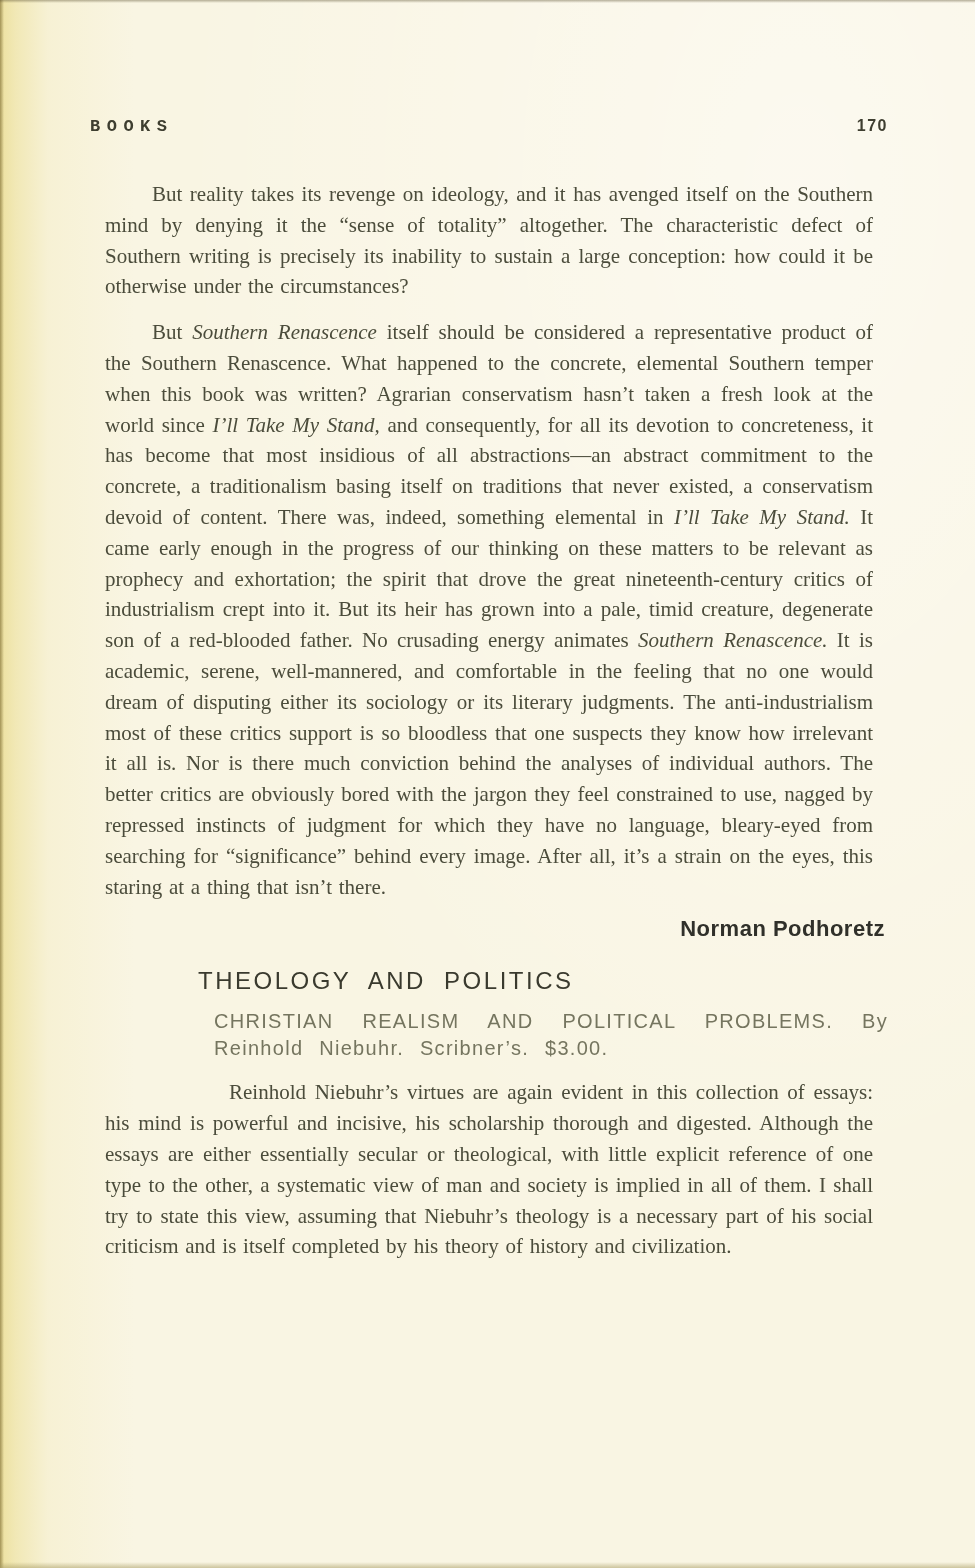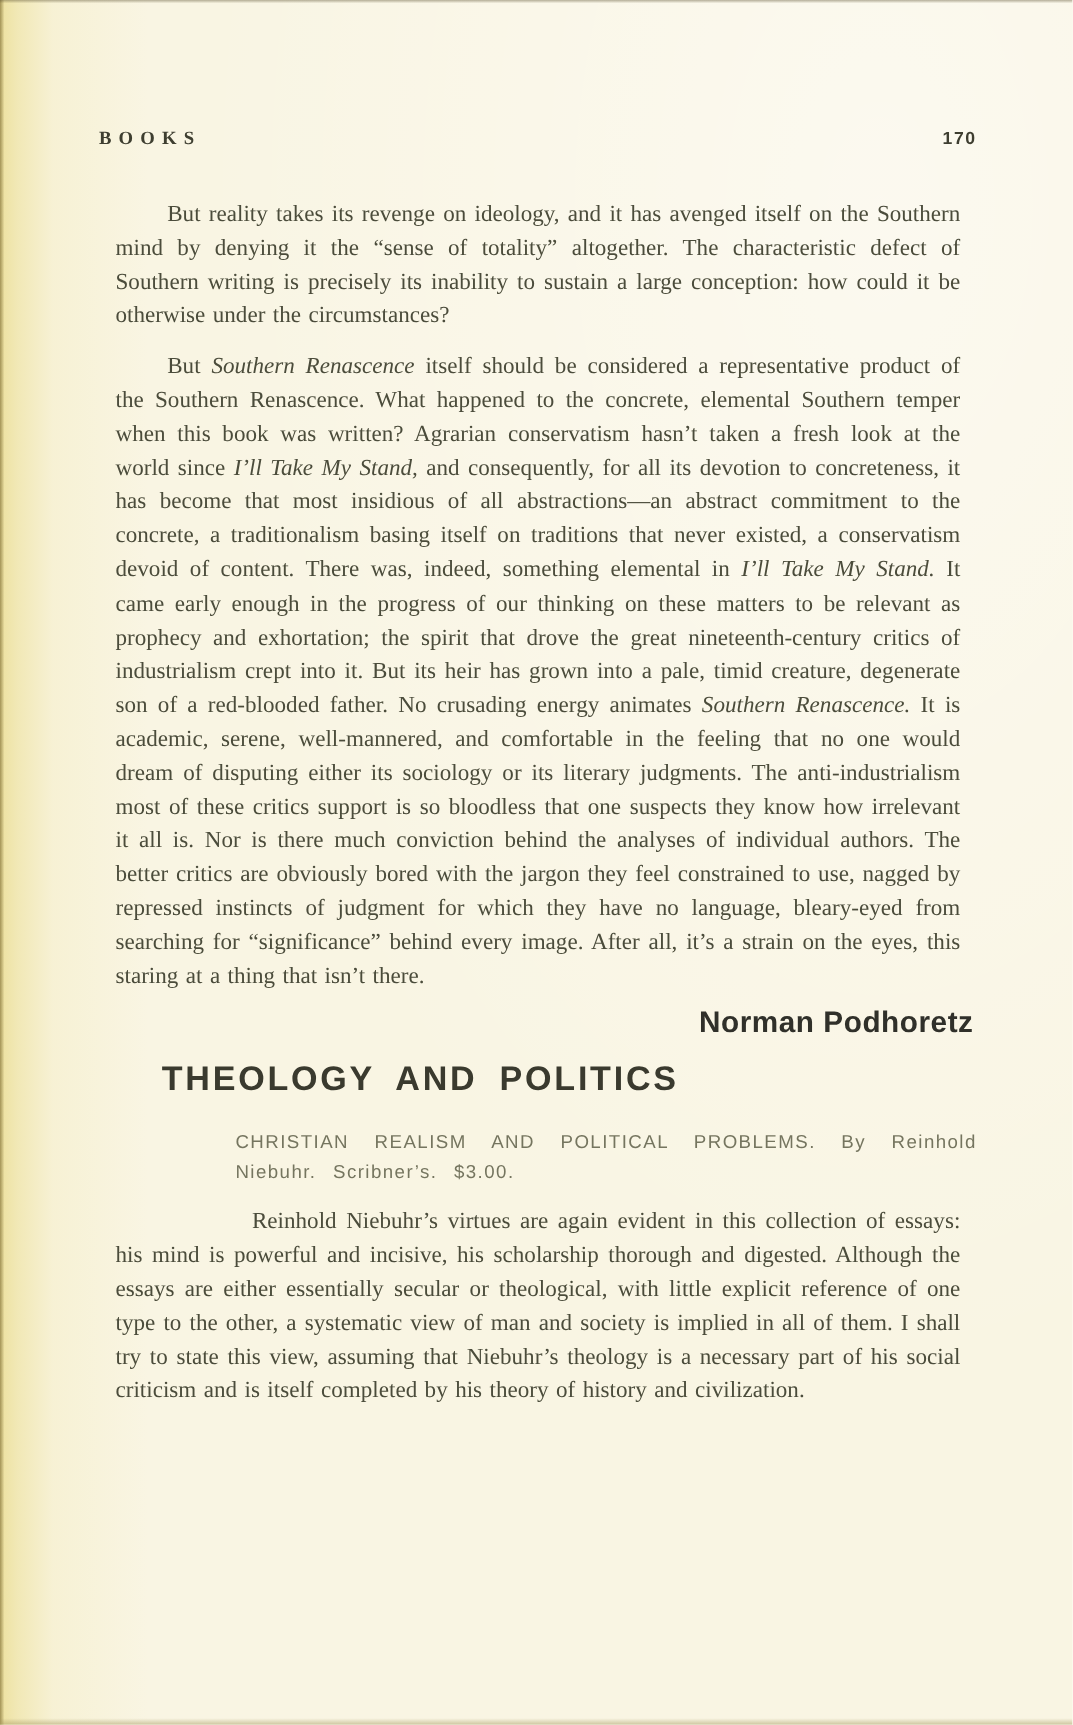--- a/index.html
+++ b/index.html
@@ -18,21 +18,21 @@
       radial-gradient(ellipse at 82% 12%, rgba(255,255,255,0.45), rgba(255,255,255,0) 55%),
       #f9f5e3;
   }
   .content { margin: 0 87px 0 90px; }
   .page-header {
     padding-top: 117px;
     display: flex; justify-content: space-between; align-items: baseline;
     line-height: 17px;
   }
   .running-head {
-    font-family: Liberation Serif, serif;
+    font-family: Liberation Mono, monospace;
     font-weight: bold; font-size: 17px; letter-spacing: 6.5px;
     color: #3e3e30;
   }
   .page-number {
     font-family: "Liberation Sans", "DejaVu Sans", sans-serif;
     font-weight: bold; font-size: 16px; letter-spacing: 1.5px;
     color: #3e3e30;
   }
   .article1 { margin-top: 44px; }
   .body-text p.para {
@@ -41,37 +41,37 @@
     text-align: justify;
     text-indent: 47px;
     word-spacing: 1.5px;
     color: #4b4c3b;
   }
   .it { font-style: italic; }
   .byline {
     margin-top: 11px;
     text-align: right;
     font-family: "Liberation Sans", "DejaVu Sans", sans-serif;
-    font-weight: bold; font-size: 27px; line-height: 24px;
+    font-weight: bold; font-size: 22px; line-height: 24px;
     letter-spacing: 0.5px;
     color: #30302a;
     padding-right: 3px;
   }
   .heading {
-    margin: 29px 0 0 57px;
+    margin: 29px 0 0 108px;
     font-family: "Liberation Sans", "DejaVu Sans", sans-serif;
-    font-weight: bold; font-size: 31px; line-height: 22px;
+    font-weight: normal; font-size: 24px; line-height: 22px;
     letter-spacing: 2.5px; word-spacing: 9px;
     color: #3a3a2e;
   }
   .citation {
-    margin: 33px 0 0 124px;
+    margin: 16px 0 0 124px;
     width: 674px;
     font-family: "Liberation Sans", "DejaVu Sans", sans-serif;
-    font-size: 17px; line-height: 27px;
+    font-size: 20px; line-height: 27px;
     letter-spacing: 1.3px; word-spacing: 9px;
     text-align: justify;
     color: #75755f;
   }
   .article2-body { margin-top: 15px; }
   .article2-body p.para { text-indent: 124px; }
 </style>
 </head>
 <body>
 

